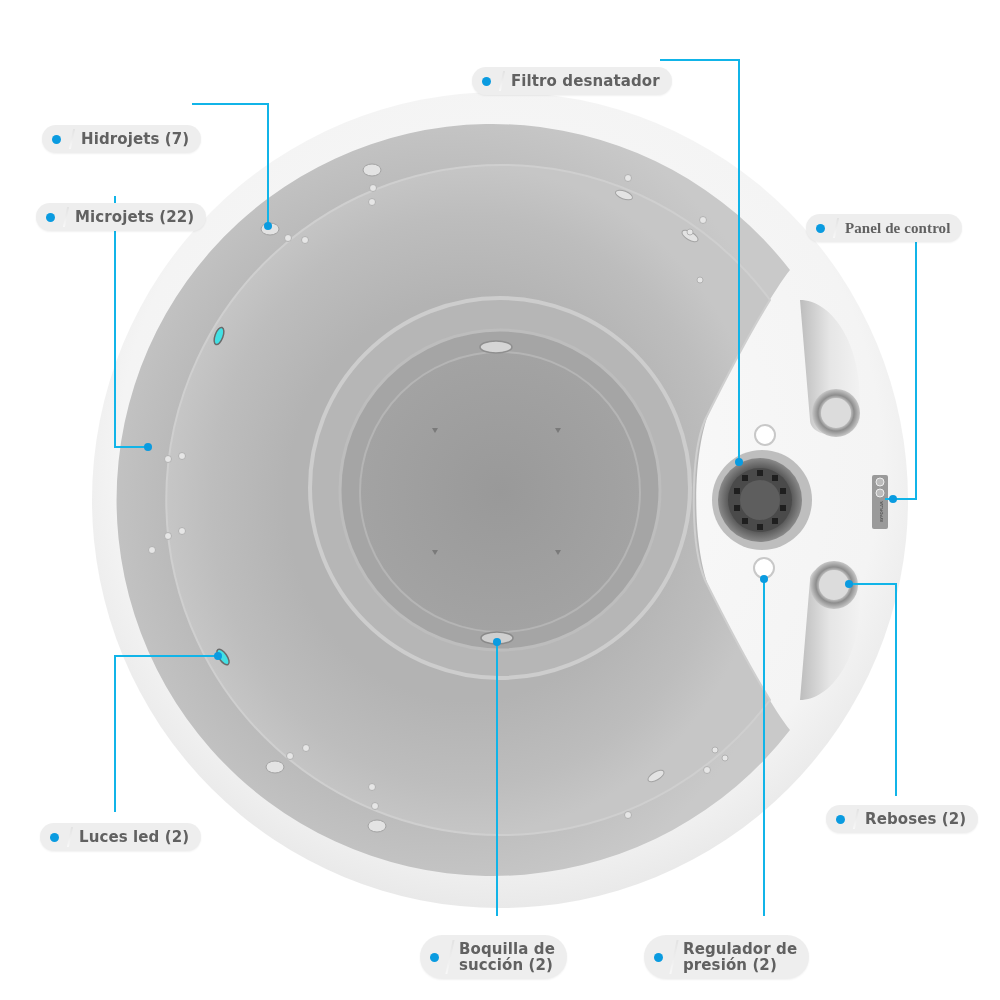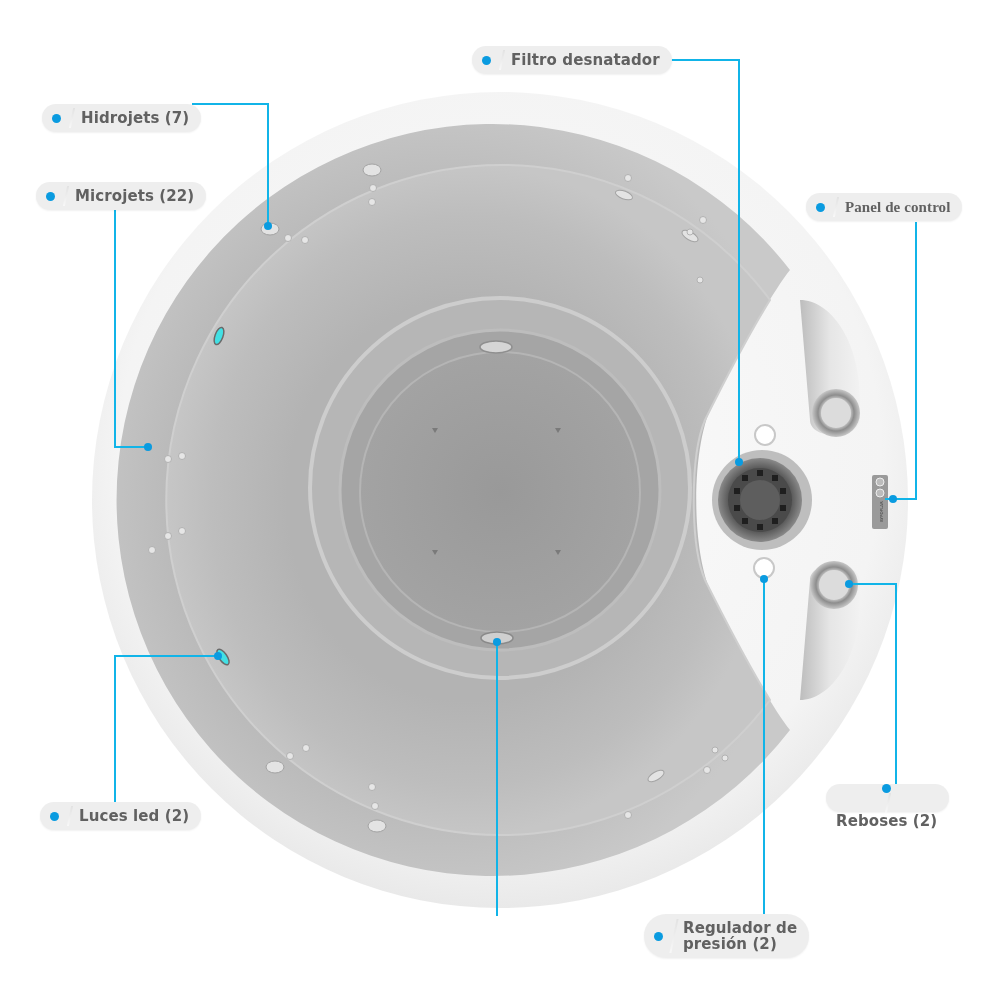--- a/index.html
+++ b/index.html
@@ -2,21 +2,21 @@
 <html><head>
   <meta charset="utf-8">
   <style>
     html, body { margin: 0; padding: 0; background: #ffffff; }
     body { width: 1000px; height: 1000px; position: relative; overflow: hidden;
            font-family: "DejaVu Sans", "Liberation Sans", sans-serif; }
     #stage { position: absolute; left: 0; top: 0; width: 1000px; height: 1000px; }
     svg#tub { position: absolute; left: 0; top: 0; }
     .pill { position: absolute; display: flex; align-items: center; background: #eeeeee;
             border-radius: 20px; height: 28px; padding: 0 12px 0 10px;
-            box-shadow: 0 1px 2px rgba(0,0,0,0.06); }
+            box-shadow: 0 1px 2px rgba(0,0,0,0.06); margin-top: 21px; }
     .pill.two { height: 44px; border-radius: 24px; }
     .pill .dot { width: 9px; height: 9px; border-radius: 50%; background: #0a9be0; flex: 0 0 auto; }
     .pill .sep { width: 2px; height: 20px; margin: 0 8px 0 10px; background: linear-gradient(#e2e2e2,#f8f8f8);
                  transform: skewX(-12deg); flex: 0 0 auto; }
     .pill.two .sep { height: 34px; }
     .pill .txt { color: #616161; font-weight: bold; font-size: 15px; line-height: 16px; white-space: nowrap; letter-spacing: 0.1px; }
     .pill .txt span { display: block; }
   </style>
 </head>
 <body>
@@ -205,26 +205,34 @@
     <span class="sep"></span>
     <span class="txt">Panel de control</span>
   </div>
 
   <div class="pill" style="left:40px; top:802px;">
     <span class="dot"></span>
     <span class="sep"></span>
     <span class="txt">Luces led (2)</span>
   </div>
 
-  <div class="pill" style="left:826px; top:784px;flex-direction:column;">
+  <div class="pill" style="left:826px; top:784px;">
     <span class="dot"></span>
     <span class="sep"></span>
     <span class="txt">Reboses (2)</span>
   </div>
 
+  <div class="pill two" style="left:420px; top:914px;">
+    <span class="dot"></span>
+    <span class="sep"></span>
+    <span class="txt">
+      <span>Boquilla de</span>
+      <span>succión (2)</span>
+    </span>
+  </div>
 
   <div class="pill two" style="left:644px; top:914px;">
     <span class="dot"></span>
     <span class="sep"></span>
     <span class="txt">
       <span>Regulador de</span>
       <span>presión (2)</span>
     </span>
   </div>
 

